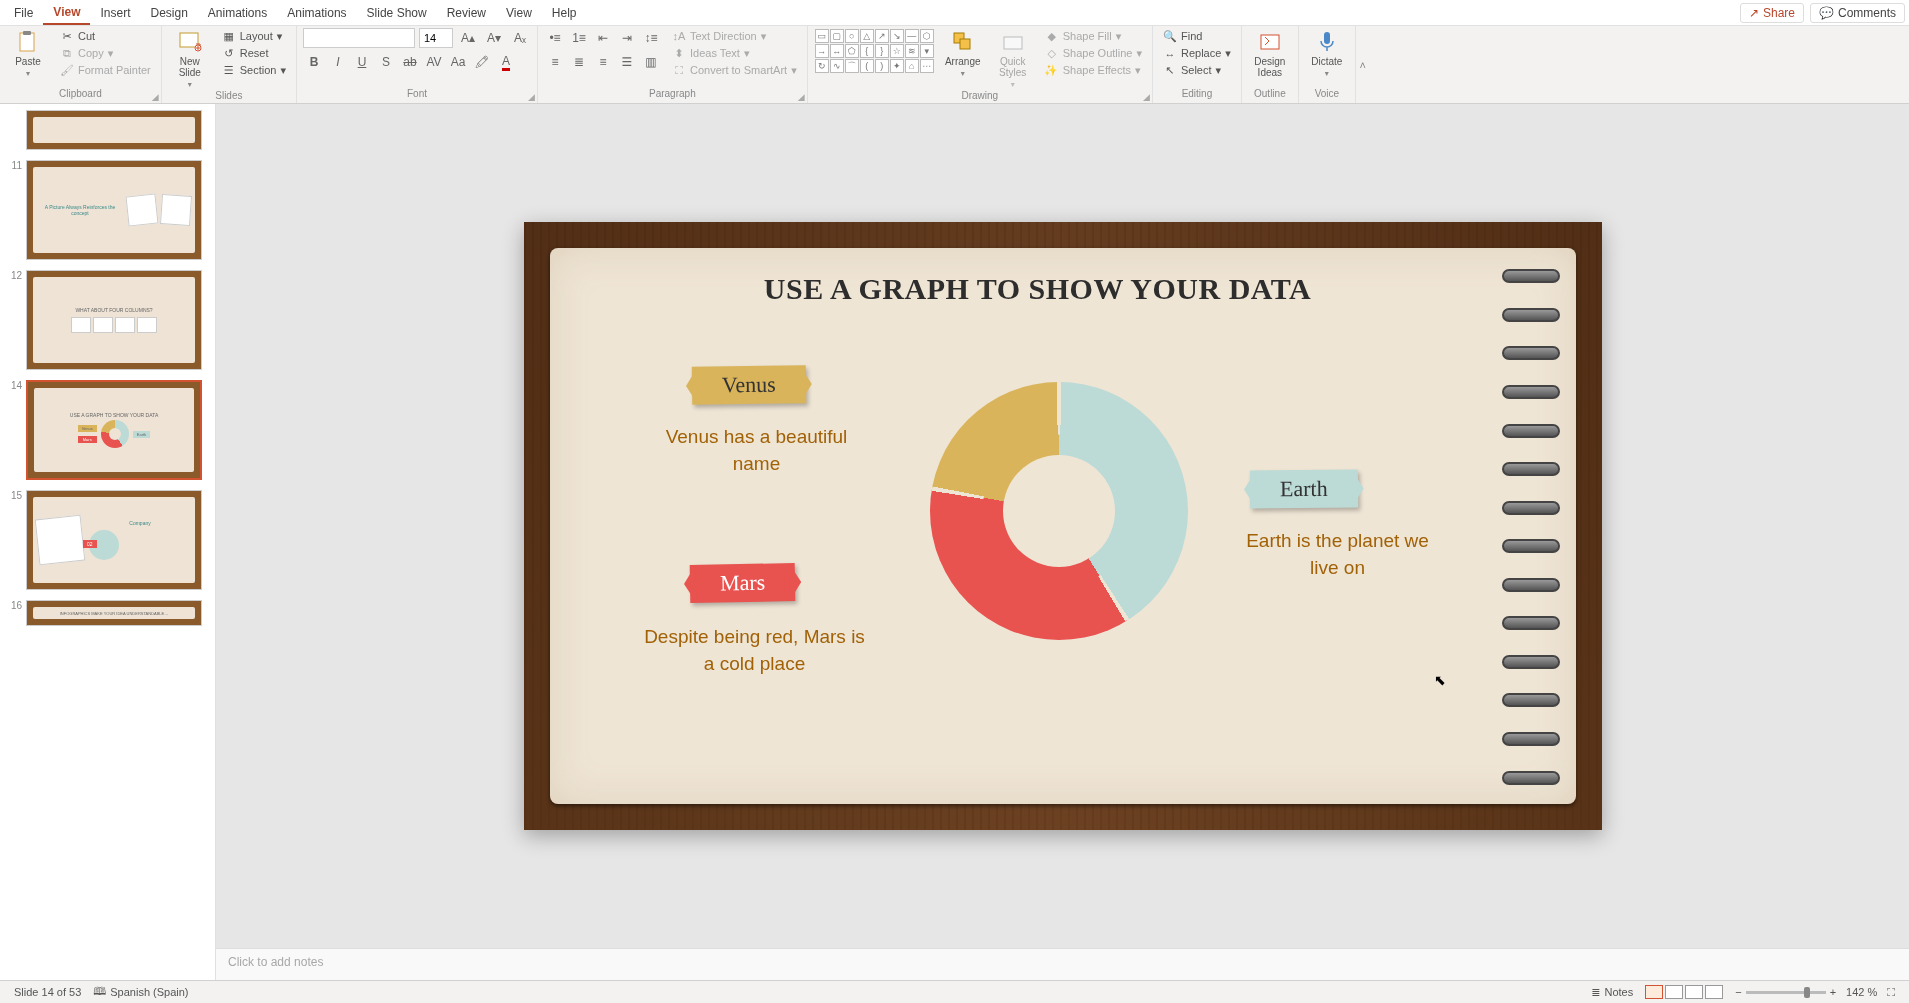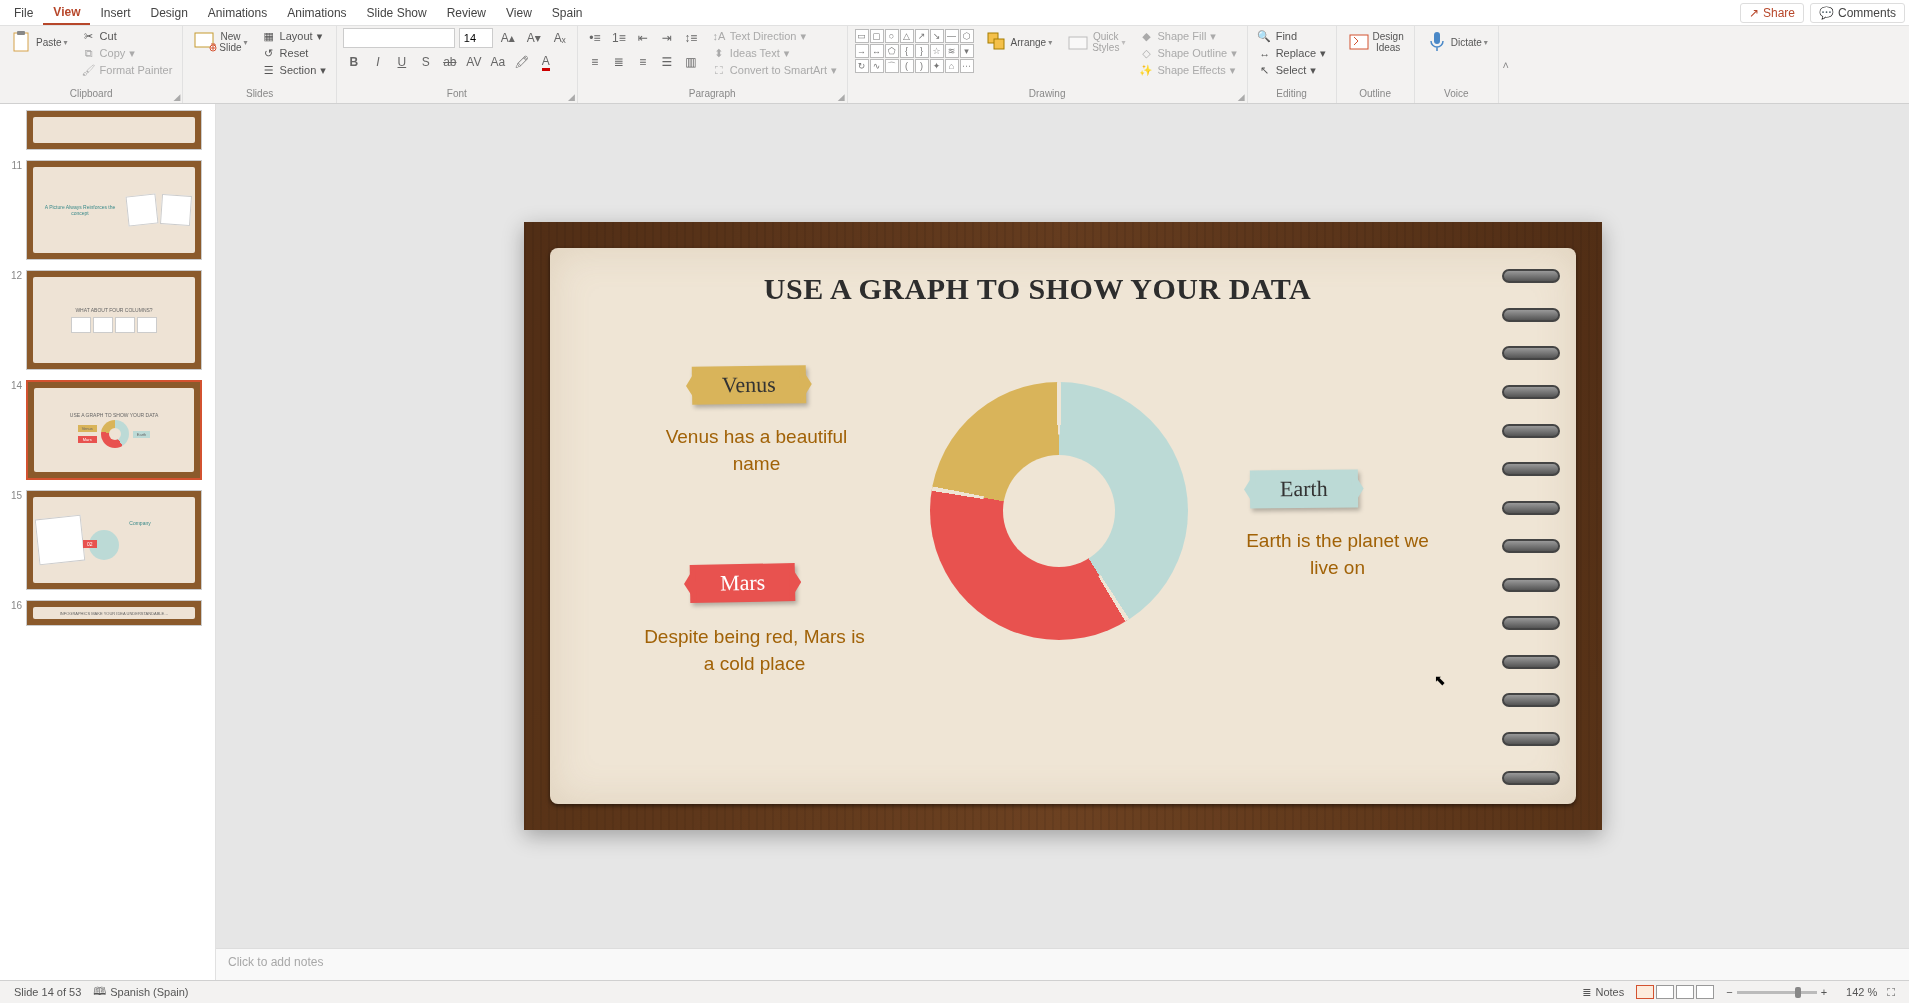--- a/index.html
+++ b/index.html
@@ -27,21 +27,21 @@
   border-bottom: 1px solid #d0d0d0; font-size: 11px; color: #555;
 }
 .group {
   display: flex; flex-direction: column; justify-content: space-between;
   padding: 2px 6px 0 6px; border-right: 1px solid #e1e1e1;
   position: relative;
 }
 .group .controls { display: flex; align-items: flex-start; gap: 6px; height: 62px; }
 .group .label { text-align: center; color: #888; font-size: 10px; height: 15px; }
 .bigbtn {
-  display: flex; flex-direction: row; align-items: center; justify-content: center;
+  display: flex; flex-direction: column; align-items: center; justify-content: center;
   gap: 2px; padding: 2px 4px; cursor: pointer; min-width: 44px;
 }
 .bigbtn .icon { width: 24px; height: 24px; display: flex; align-items: center; justify-content: center; }
 .bigbtn .txt { font-size: 10px; text-align: center; line-height: 1.1; }
 .bigbtn .caret { font-size: 8px; color: #888; }
 .smallbtns { display: flex; flex-direction: column; gap: 1px; }
 .smallbtn {
   display: flex; align-items: center; gap: 4px; padding: 1px 4px;
   font-size: 11px; color: #555; cursor: pointer; white-space: nowrap;
 }
@@ -203,21 +203,21 @@
 <div class="tabs">
   <div class="tab">File</div>
   <div class="tab active">View</div>
   <div class="tab">Insert</div>
   <div class="tab">Design</div>
   <div class="tab">Animations</div>
   <div class="tab">Animations</div>
   <div class="tab">Slide Show</div>
   <div class="tab">Review</div>
   <div class="tab">View</div>
-  <div class="tab">Spain</div>
+  <div class="tab">Help</div>
   <div class="spacer"></div>
   <div class="btn-top share">
     <span>↗</span>
     <span>Share</span>
   </div>
   <div class="btn-top">
     <span>💬</span>
     <span>Comments</span>
   </div>
 </div>
@@ -678,18 +678,18 @@
     <div class="v"></div>
     <div class="v"></div>
     <div class="v"></div>
   </div>
   <div class="zoom-slider">
     <span>−</span>
     <div class="zoom-track">
         <div class="zoom-thumb"></div>
       </div>
     <span>+</span>
-    <span style="margin-left:15px">142 %</span>
+    <span style="margin-left:6px">142 %</span>
     <span class="sbtn">
         <span>⛶</span>
       </span>
   </div>
 </div>
 
 </body></html>

